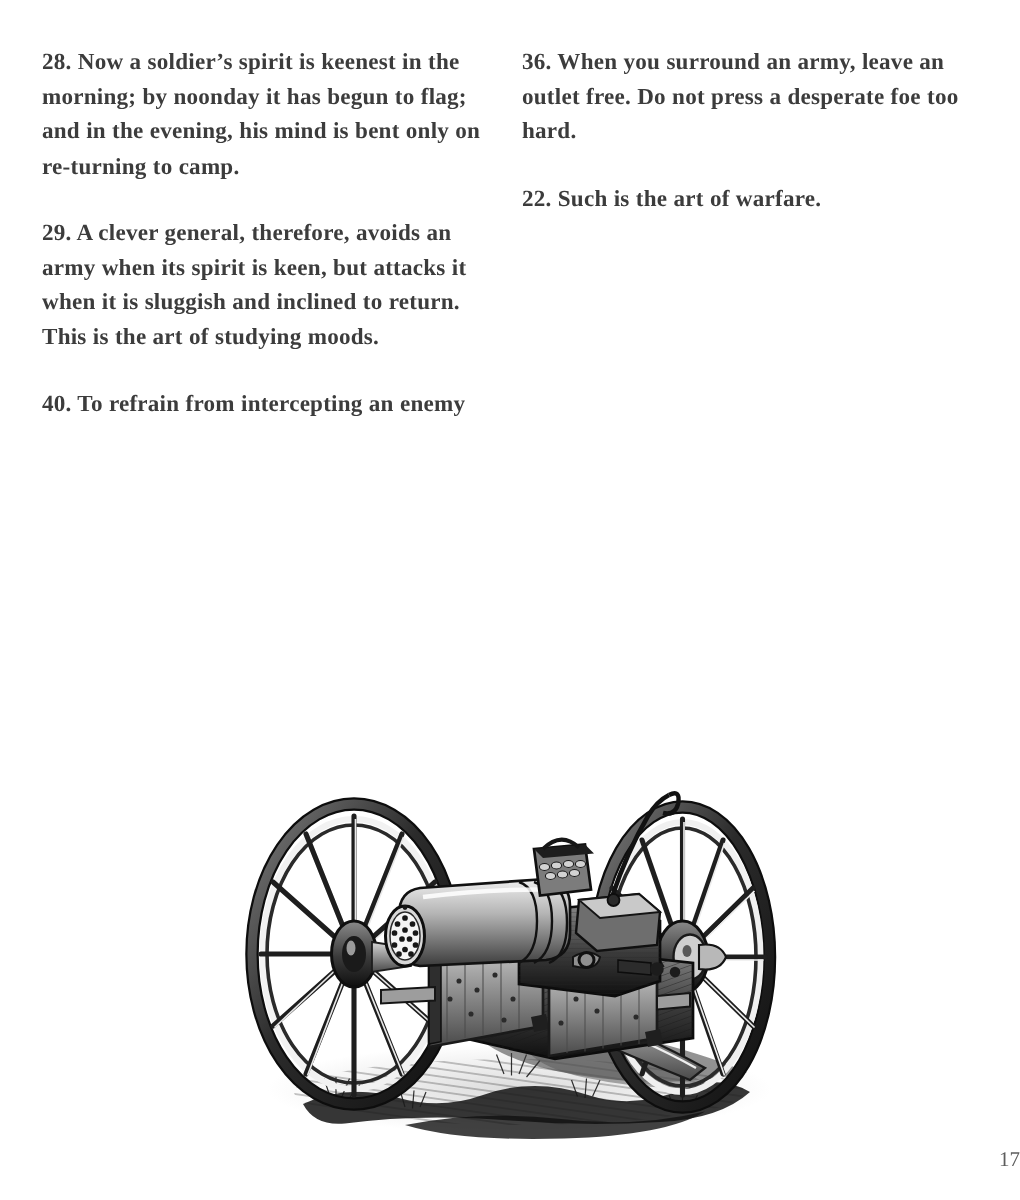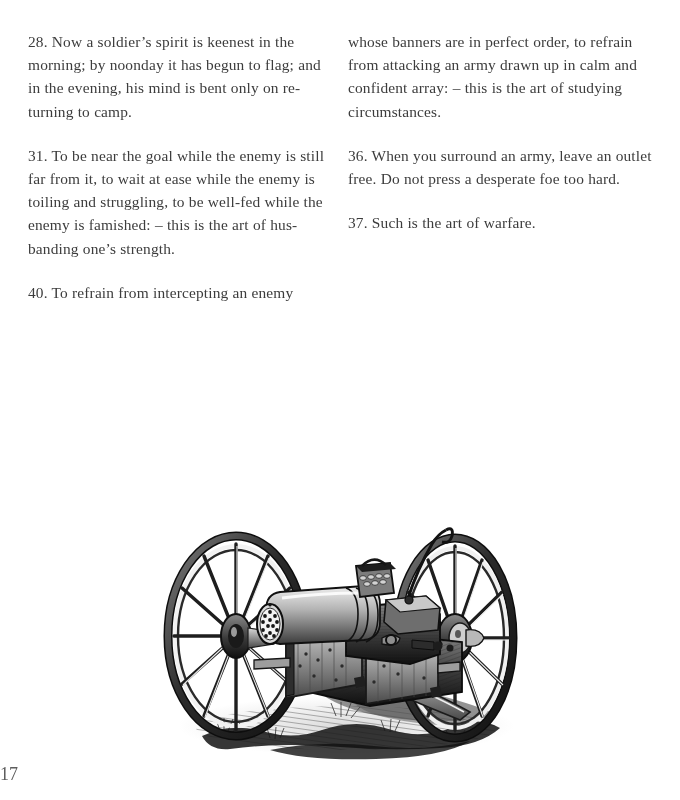--- a/index.html
+++ b/index.html
@@ -35,61 +35,61 @@
   }
   .para {
     font-size: 15.4px;
     line-height: 23.2px;
     margin: 0 0 21px 0;
     text-align: left;
     letter-spacing: 0.01em;
     word-spacing: 0.01em;
     color: #3c3c3c;
     hyphens: none;
+    font-weight: bold;
   }
   .para:last-child { margin-bottom: 0; }
 
   .figure {
     position: absolute;
     left: 150px;
     top: 488px;
     width: 380px;
     height: 272px;
   }
   .figure svg { display: block; width: 100%; height: 100%; }
 
   .folio {
     position: absolute;
     left: 0;
     right: 0;
     top: 766px;
-    text-align: left;
-    font-size: 18px;
+    text-align: right;
+    font-size: 14px;
     line-height: 16px;
     color: #5d5d5d;
     font-family: "Liberation Serif", "DejaVu Serif", serif;
   }
 </style>
 </head>
 <body>
 
 <div class="page">
 
   <div class="columns">
 
     <div class="col">
       <p class="para">28. Now a soldier’s spirit is keenest in the morning; by noonday it has begun to flag; and in the evening, his mind is bent only on re-turning to camp.</p>
-      <p class="para">31. To be near the goal while the enemy is still far from it, to wait at ease while the enemy is toiling and struggling, to be well-fed while the enemy is famished: – this is the art of hus-banding one’s strength.</p>
+      <p class="para">29. A clever general, therefore, avoids an army when its spirit is keen, but attacks it when it is sluggish and inclined to return. This is the art of studying moods.</p>
       <p class="para">40. To refrain from intercepting an enemy</p>
     </div>
 
     <div class="col">
-      <p class="para">whose banners are in perfect order, to refrain from attacking an army drawn up in calm and confident array: – this is the art of studying circumstances.</p>
       <p class="para">36. When you surround an army, leave an outlet free. Do not press a desperate foe too hard.</p>
-      <p class="para">37. Such is the art of warfare.</p>
+      <p class="para">22. Such is the art of warfare.</p>
     </div>
 
   </div>
 
   <div class="figure">
     <svg viewBox="0 0 380 272" xmlns="http://www.w3.org/2000/svg" shape-rendering="geometricPrecision">
       <defs>
         <linearGradient id="rimShade" x1="0" y1="0" x2="1" y2="1">
           <stop offset="0%" stop-color="#7d7d7d"></stop>
           <stop offset="45%" stop-color="#2b2b2b"></stop>

